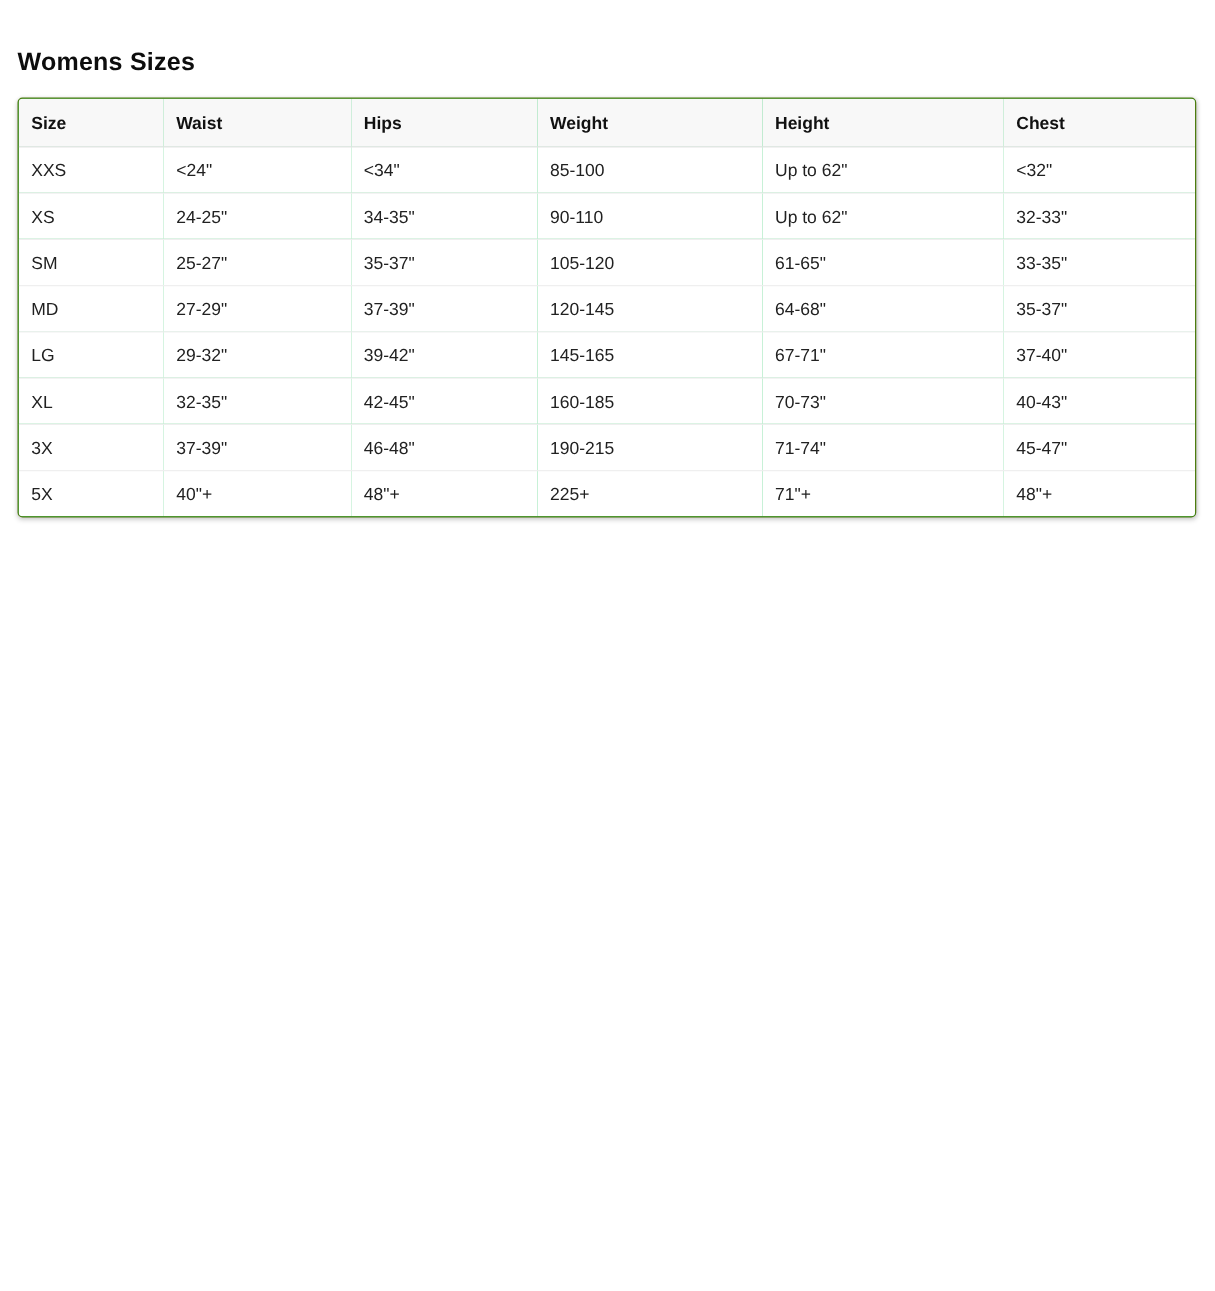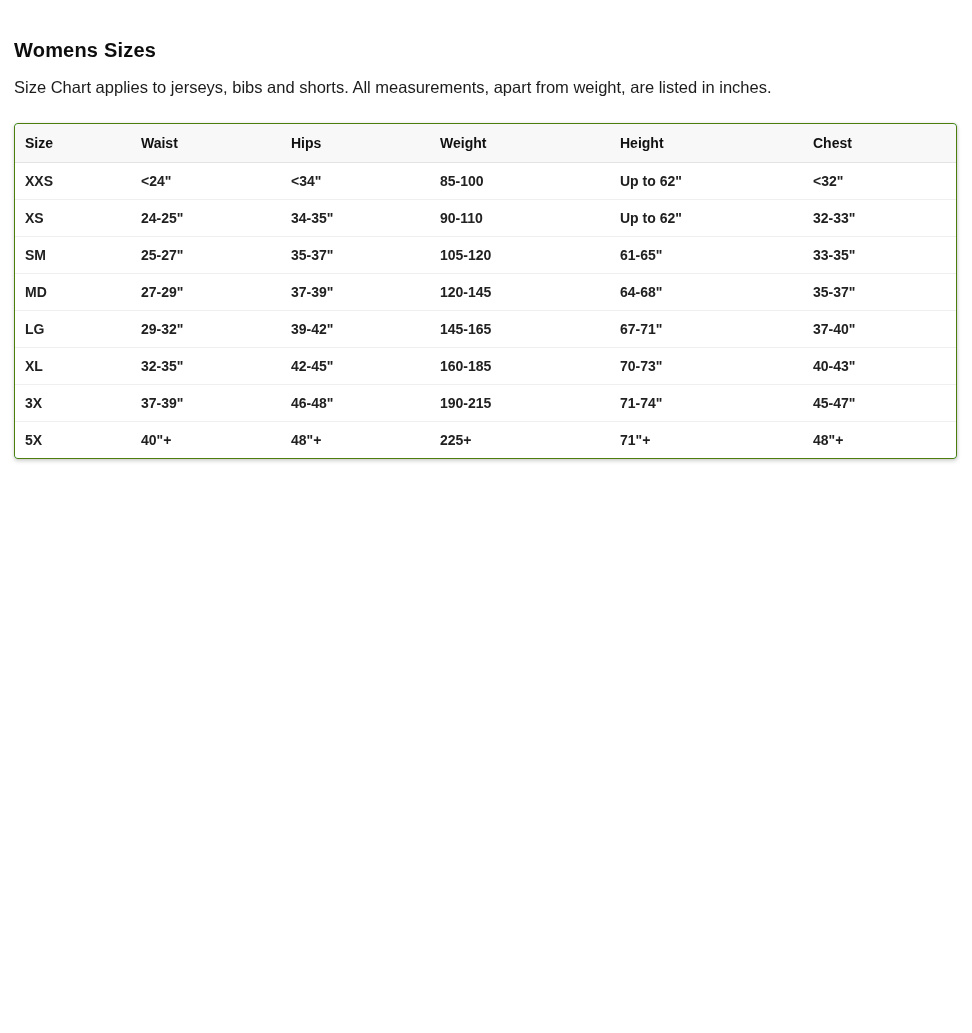--- a/index.html
+++ b/index.html
@@ -56,35 +56,34 @@
     color: #111111;
     background: #f8f8f8;
     border-bottom: 1px solid #e3e3e3;
   }
   table.size-chart td {
     height: 37px;
     padding: 0 10px;
     text-align: left;
     vertical-align: middle;
     font-size: 14px;
-    font-weight: 700;
+    font-weight: 400;
     color: #212121;
     background: #ffffff;
     border-bottom: 1px solid #efefef;
   }
   table.size-chart tbody tr:last-child td {
     border-bottom: none;
   }
 </style>
 </head>
 <body>
 
 <div class="content">
   <h1 class="page-title">Womens Sizes</h1>
-  <p class="page-desc">Size Chart applies to jerseys, bibs and shorts. All measurements, apart from weight, are listed in inches.</p>
 
   <div class="table-card">
     <table class="size-chart">
       <colgroup>
           <col style="width: 116px;">
           <col style="width: 150px;">
           <col style="width: 149px;">
           <col style="width: 180px;">
           <col style="width: 193px;">
           <col style="width: 155px;">

